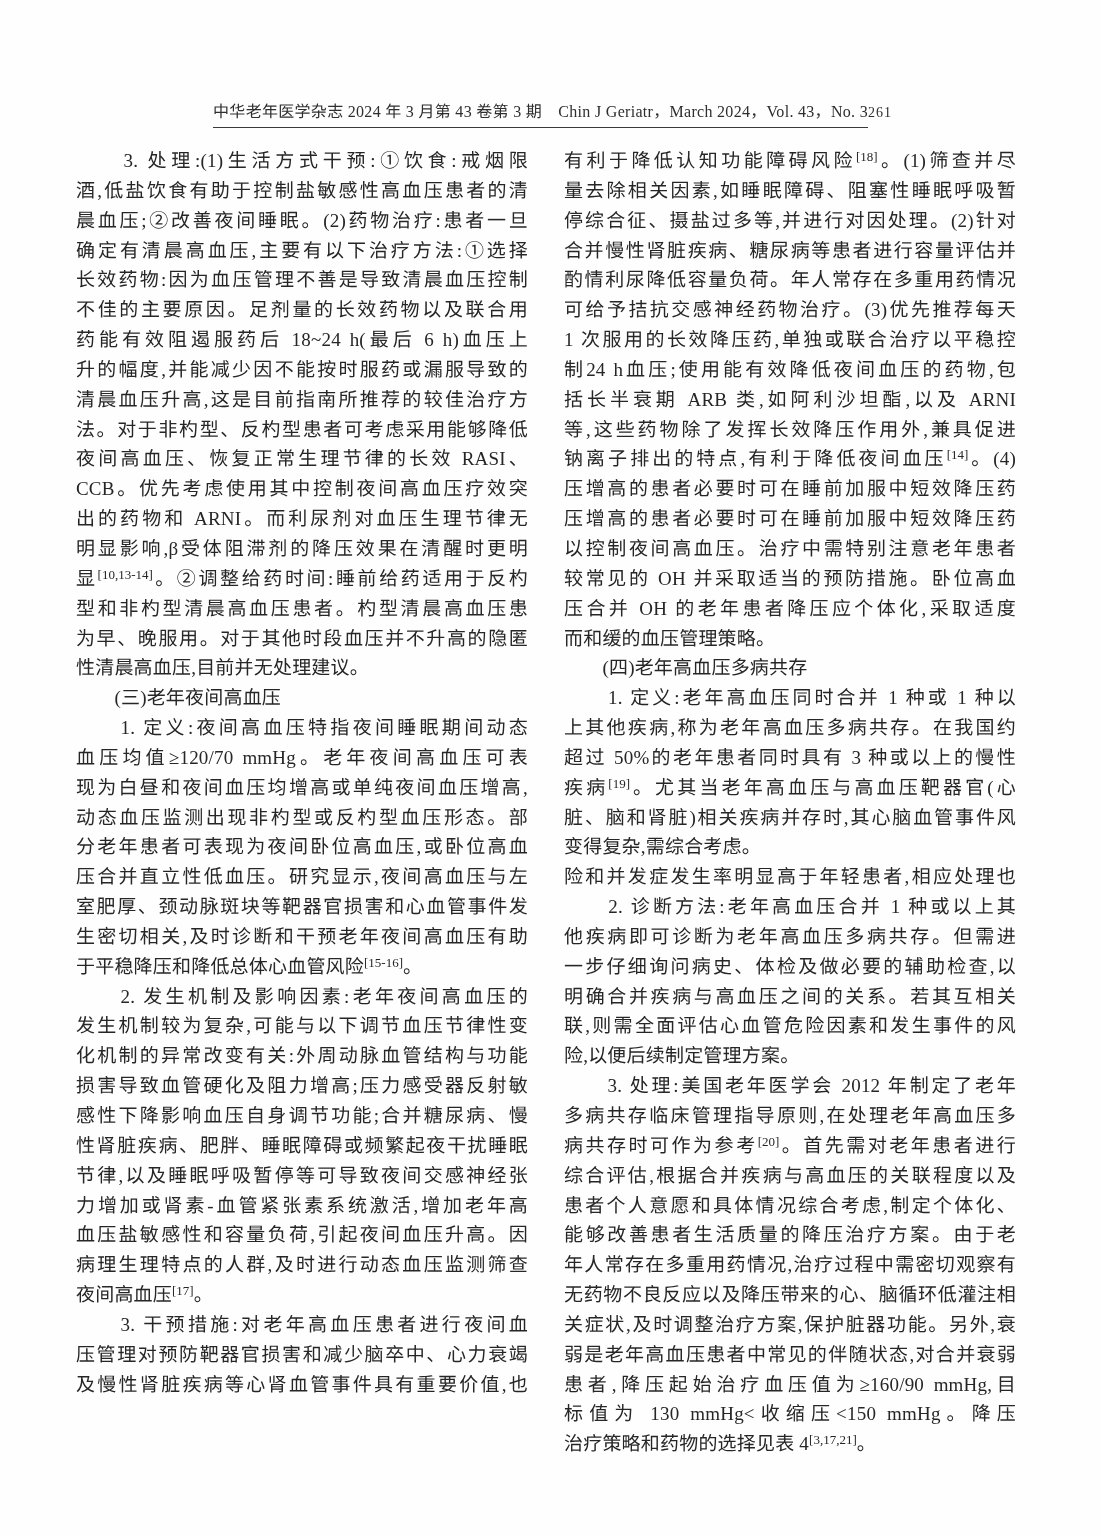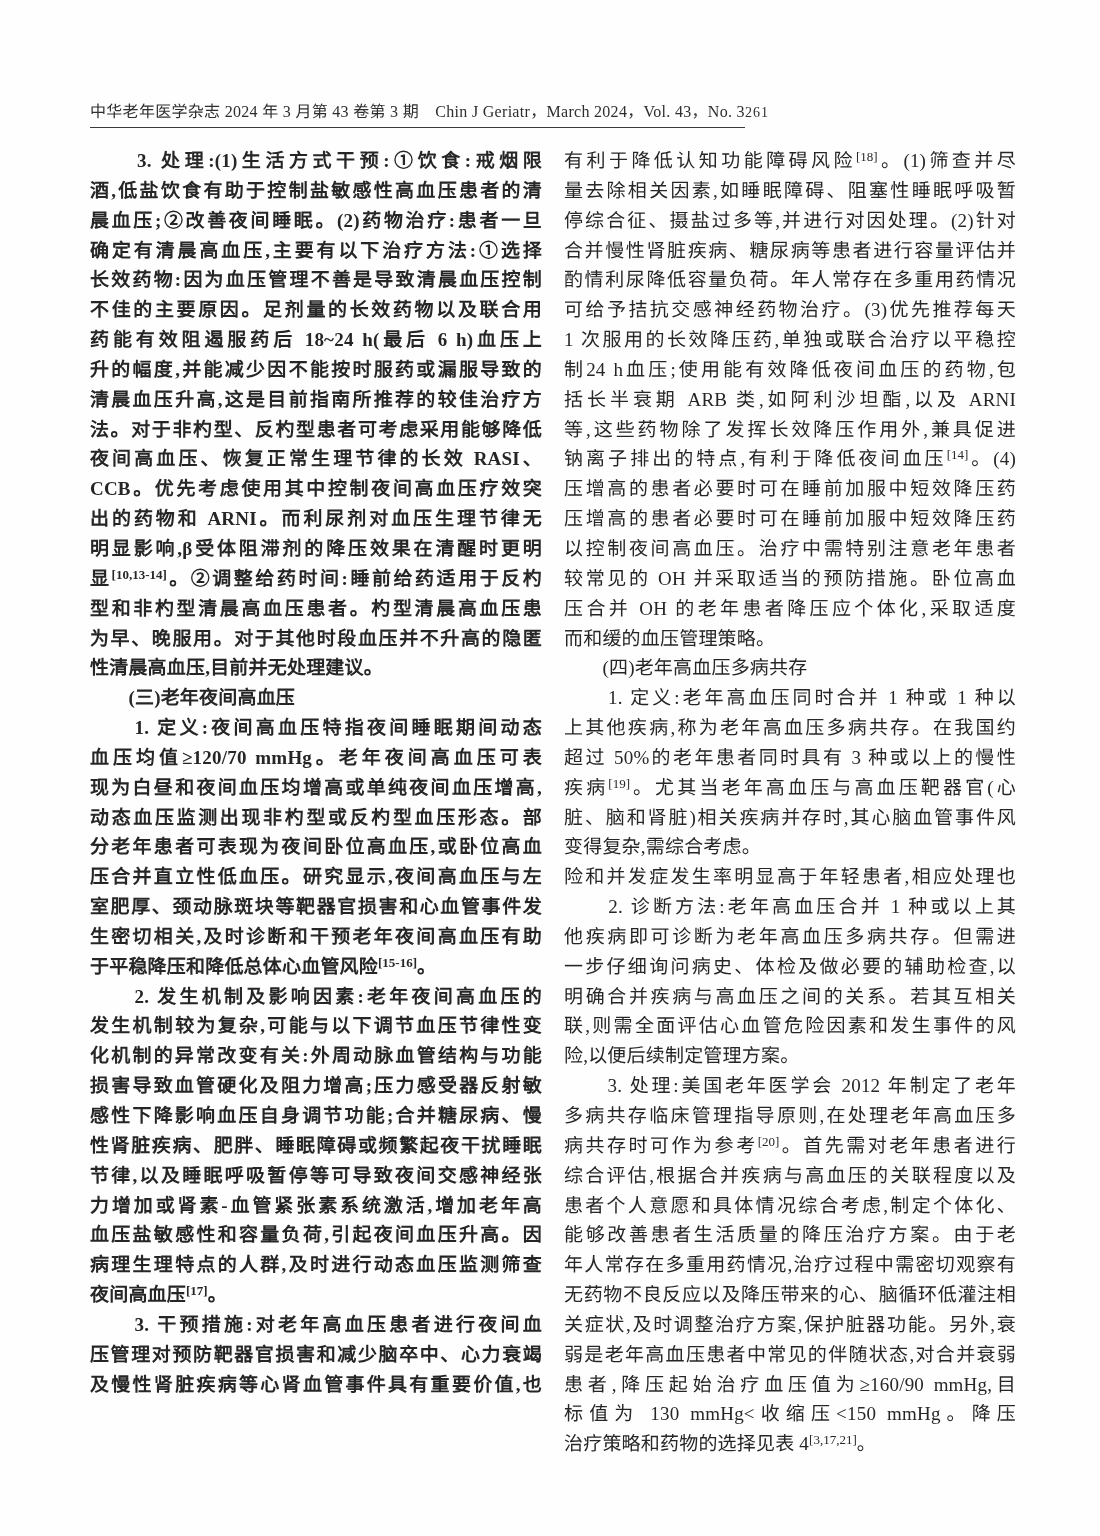--- a/index.html
+++ b/index.html
@@ -15,21 +15,21 @@
     overflow: hidden;
     font-family: "Liberation Serif", "DejaVu Serif", serif;
     color: #262626;
   }
   .running-header {
     position: absolute;
     left: 90px;
     top: 98px;
     width: 925px;
     display: flex;
-    justify-content: flex-start;
+    justify-content: center;
     align-items: baseline;
     font-size: 16px;
     color: #2e2e2e;
   }
   .journal-line {
     display: inline-block;
     padding-bottom: 5px;
     border-bottom: 1.5px solid #3a3a3a;
     letter-spacing: 0.3px;
     white-space: nowrap;
@@ -39,21 +39,21 @@
     letter-spacing: 1px;
   }
   .text-column {
     position: absolute;
     top: 146px;
     width: 452px;
     font-size: 19px;
     line-height: 29.85px;
     letter-spacing: 0.2px;
   }
-  .col-left  { left: 90px; font-weight: bold;  }
+  .col-left  { left: 76px;  }
   .col-right { left: 564px; }
   .line {
     height: 29.85px;
     text-align: justify;
     text-align-last: justify;
     white-space: nowrap;
   }
   .line.short {
     text-align-last: left;
   }

